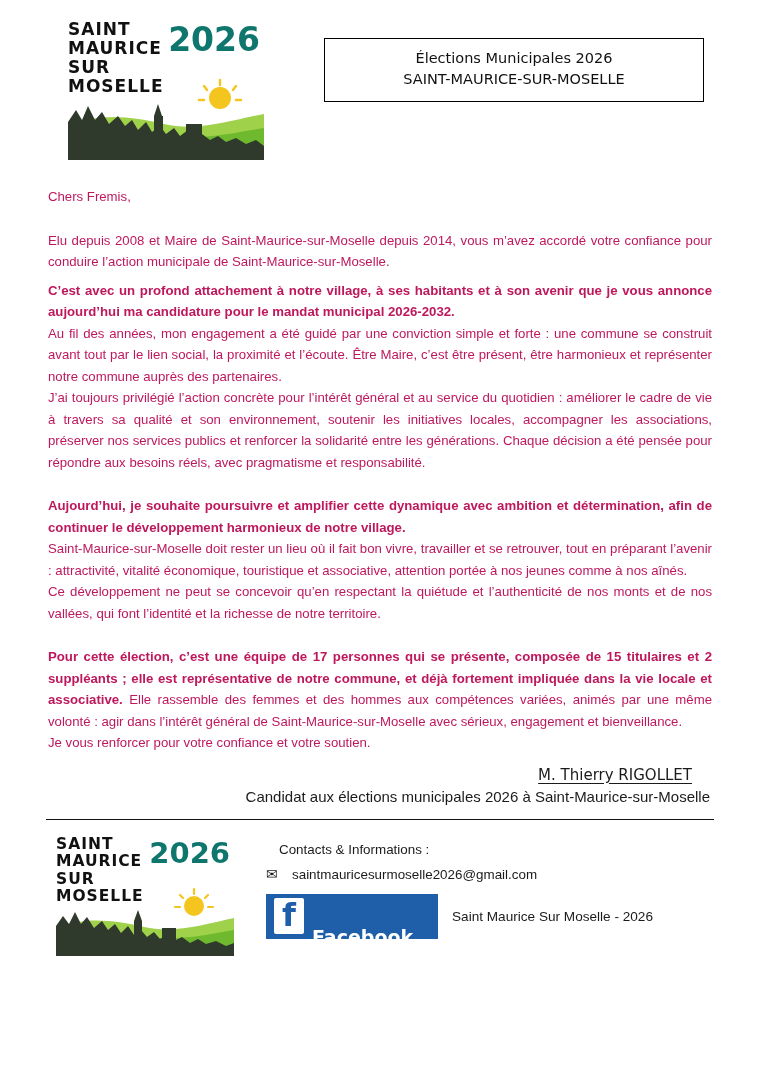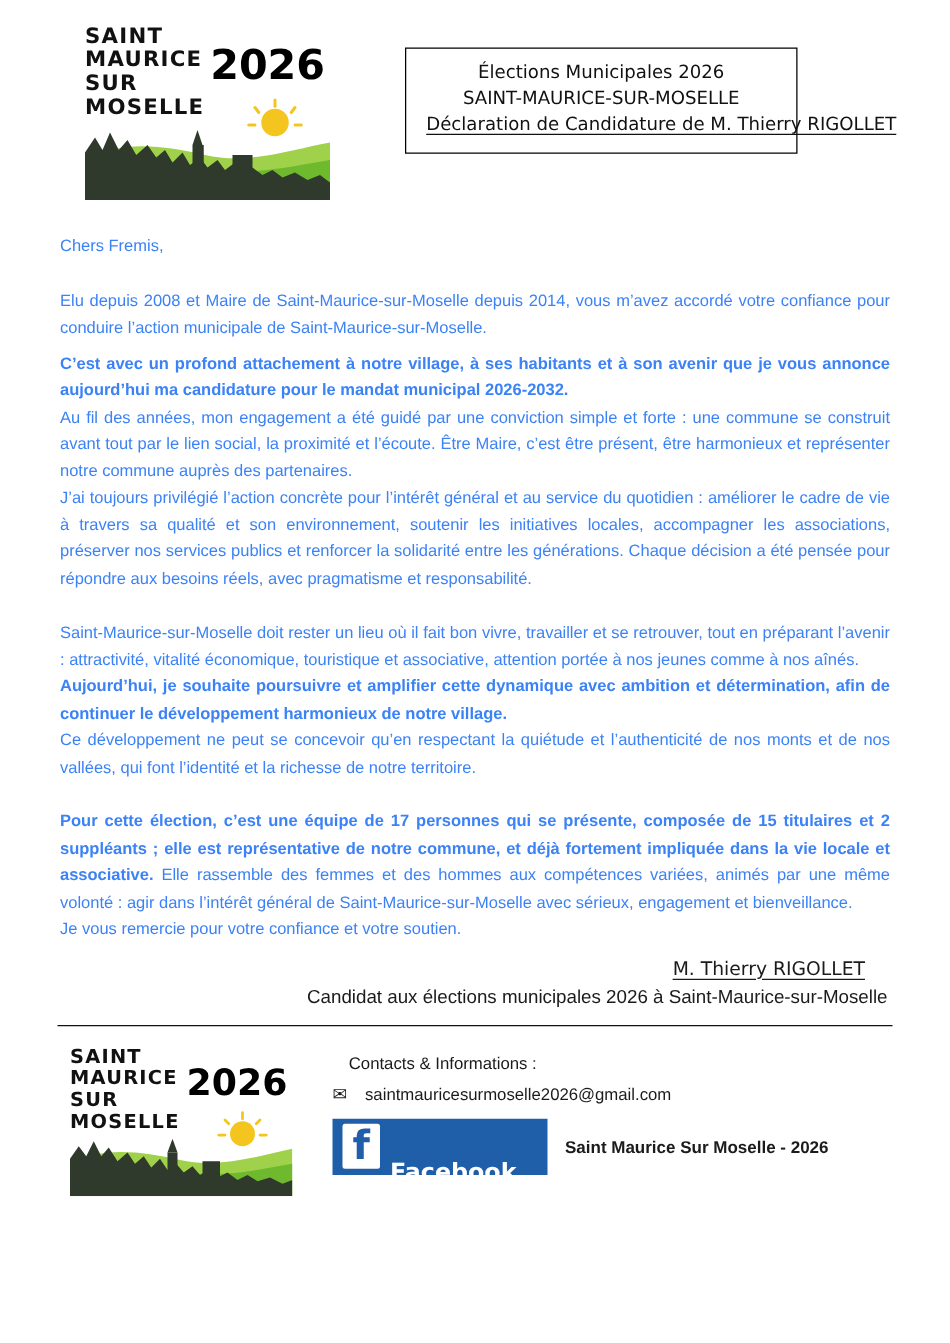--- a/index.html
+++ b/index.html
@@ -50,64 +50,64 @@
     font-family: "DejaVu Sans", sans-serif;
     font-weight: bold;
     font-size: 17px;
     letter-spacing: 1px;
     color: #111;
     line-height: 19px;
   }
   .logo-year {
     position: absolute;
     right: 4px;
-    top: 12px;
+    top: 0px;
     font-family: "DejaVu Sans", sans-serif;
     font-weight: bold;
     font-size: 33px;
-    color: #000000;
+    color: #0f766e;
     letter-spacing: 0px;
   }
   .logo-art {
     position: absolute;
     left: 0;
     top: 60px;
     width: 196px;
     height: 84px;
     overflow: hidden;
   }
 
   .title-box {
     border: 1.6px solid #000;
     margin-left: 60px;
     margin-top: 22px;
     padding: 9px 16px 11px 16px;
     flex: 0 0 auto;
-    width: 314px;
+    width: 380px;
     box-sizing: border-box;
     text-align: center;
   }
   .title-line {
     font-family: "DejaVu Sans", sans-serif;
     font-size: 14.5px;
     line-height: 21px;
     color: #111;
     white-space: nowrap;
   }
   .title-line.underlined {
     text-decoration: underline;
     text-underline-offset: 3px;
   }
 
   
   .letter {
     padding: 0 2px;
     font-size: 13.2px;
     line-height: 21.5px;
-    color: #3b82f6;
+    color: #be185d;
   }
   .salutation {
     margin-top: 26px;
     margin-bottom: 22px;
   }
   p.just {
     text-align: justify;
     margin: 0;
   }
   .b { font-weight: bold; }
@@ -220,21 +220,21 @@
     font-weight: bold;
   }
   .fb-big {
     font-family: "DejaVu Sans", sans-serif;
     font-size: 19px;
     font-weight: bold;
     line-height: 22px;
     margin-top: 31px;
   }
   .fb-label {
-    font-weight: bold;
+    font-weight: normal;
     font-size: 13.6px;
     margin-left: 14px;
   }
 </style>
 </head>
 <body>
 
 <div class="page">
 
   <div class="header">
@@ -271,45 +271,44 @@
           <path d="M86 40 L90 28 L94 40 Z" fill="#2f3a2c"></path>
           <rect x="86" y="40" width="9" height="20" fill="#2f3a2c"></rect>
           <rect x="118" y="48" width="16" height="16" fill="#2f3a2c"></rect>
         </svg>
       </div>
     </div>
 
     <div class="title-box">
       <div class="title-line">Élections Municipales 2026</div>
       <div class="title-line">SAINT-MAURICE-SUR-MOSELLE</div>
-      <div class="title-line underlined">Déclaration de Candidature de M. Thierry RIGOLLET</div>
     </div>
   </div>
 
   <div class="letter">
 
     <div class="salutation">Chers Fremis,</div>
 
     <p class="just">Elu depuis 2008 et Maire de Saint-Maurice-sur-Moselle depuis 2014, vous m’avez accordé votre confiance pour conduire l’action municipale de Saint-Maurice-sur-Moselle.</p>
     <div class="gap-sm"></div>
     <p class="just b">C’est avec un profond attachement à notre village, à ses habitants et à son avenir que je vous annonce aujourd’hui ma candidature pour le mandat municipal 2026-2032.</p>
     <p class="just">Au fil des années, mon engagement a été guidé par une conviction simple et forte : une commune se construit avant tout par le lien social, la proximité et l’écoute. Être Maire, c’est être présent, être harmonieux et représenter notre commune auprès des partenaires.</p>
     <p class="just">J’ai toujours privilégié l’action concrète pour l’intérêt général et au service du quotidien : améliorer le cadre de vie à travers sa qualité et son environnement, soutenir les initiatives locales, accompagner les associations, préserver nos services publics et renforcer la solidarité entre les générations. Chaque décision a été pensée pour répondre aux besoins réels, avec pragmatisme et responsabilité.</p>
 
     <div class="gap-lg"></div>
 
+    <p class="just b">Aujourd’hui, je souhaite poursuivre et amplifier cette dynamique avec ambition et détermination, afin de continuer le développement harmonieux de notre village.</p>
     <p class="just">Saint-Maurice-sur-Moselle doit rester un lieu où il fait bon vivre, travailler et se retrouver, tout en préparant l’avenir : attractivité, vitalité économique, touristique et associative, attention portée à nos jeunes comme à nos aînés.</p>
-    <p class="just b">Aujourd’hui, je souhaite poursuivre et amplifier cette dynamique avec ambition et détermination, afin de continuer le développement harmonieux de notre village.</p>
     <p class="just">Ce développement ne peut se concevoir qu’en respectant la quiétude et l’authenticité de nos monts et de nos vallées, qui font l’identité et la richesse de notre territoire.</p>
 
     <div class="gap-lg"></div>
 
     <p class="just"><span class="b">Pour cette élection, c’est une équipe de 17 personnes qui se présente, composée de 15 titulaires et 2 suppléants ; elle est représentative de notre commune, et déjà fortement impliquée dans la vie locale et associative.</span><span> Elle rassemble des femmes et des hommes aux compétences variées, animés par une même volonté : agir dans l’intérêt général de Saint-Maurice-sur-Moselle avec sérieux, engagement et bienveillance.</span></p>
 
-    <p class="just thanks">Je vous remercie pour votre confiance et votre soutien.</p>
+    <p class="just thanks">Je vous renforcer pour votre confiance et votre soutien.</p>
   </div>
 
   <div class="signature-wrap">
     <span class="signature-name">M. Thierry RIGOLLET</span>
   </div>
   <div class="signature-sub">Candidat aux élections municipales 2026 à Saint-Maurice-sur-Moselle</div>
 
   <div class="footer-rule"></div>
 
   <div class="footer">

